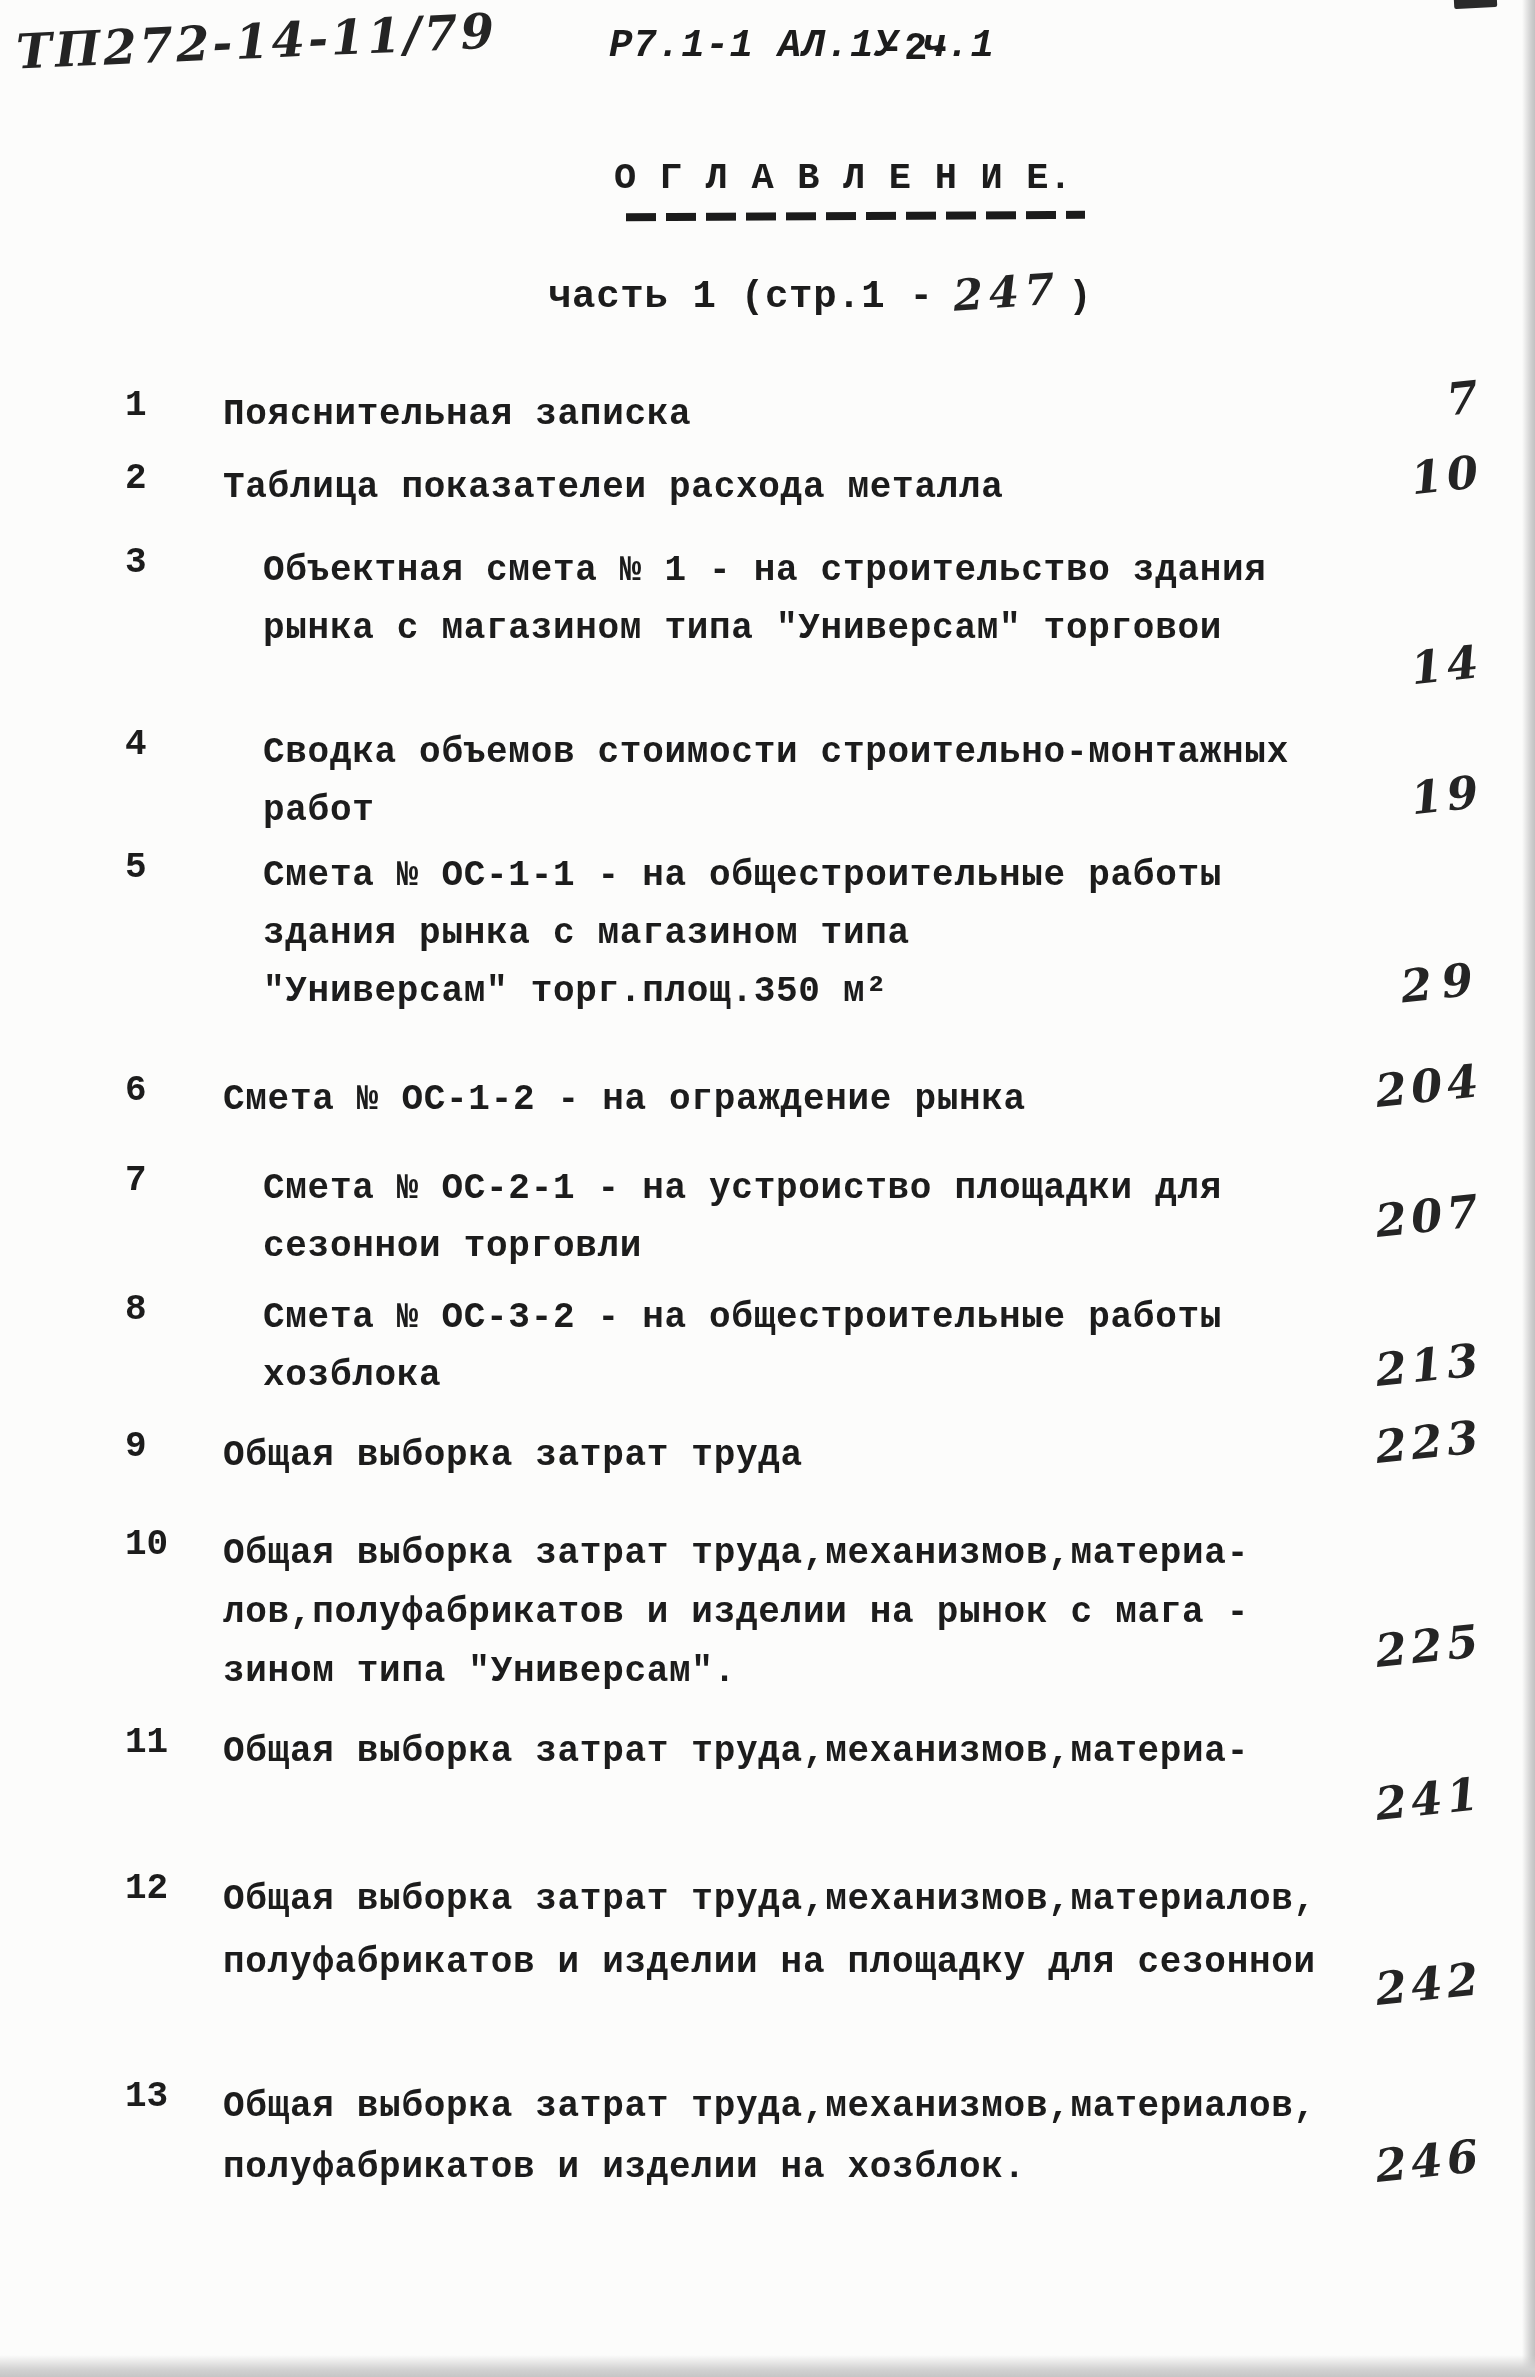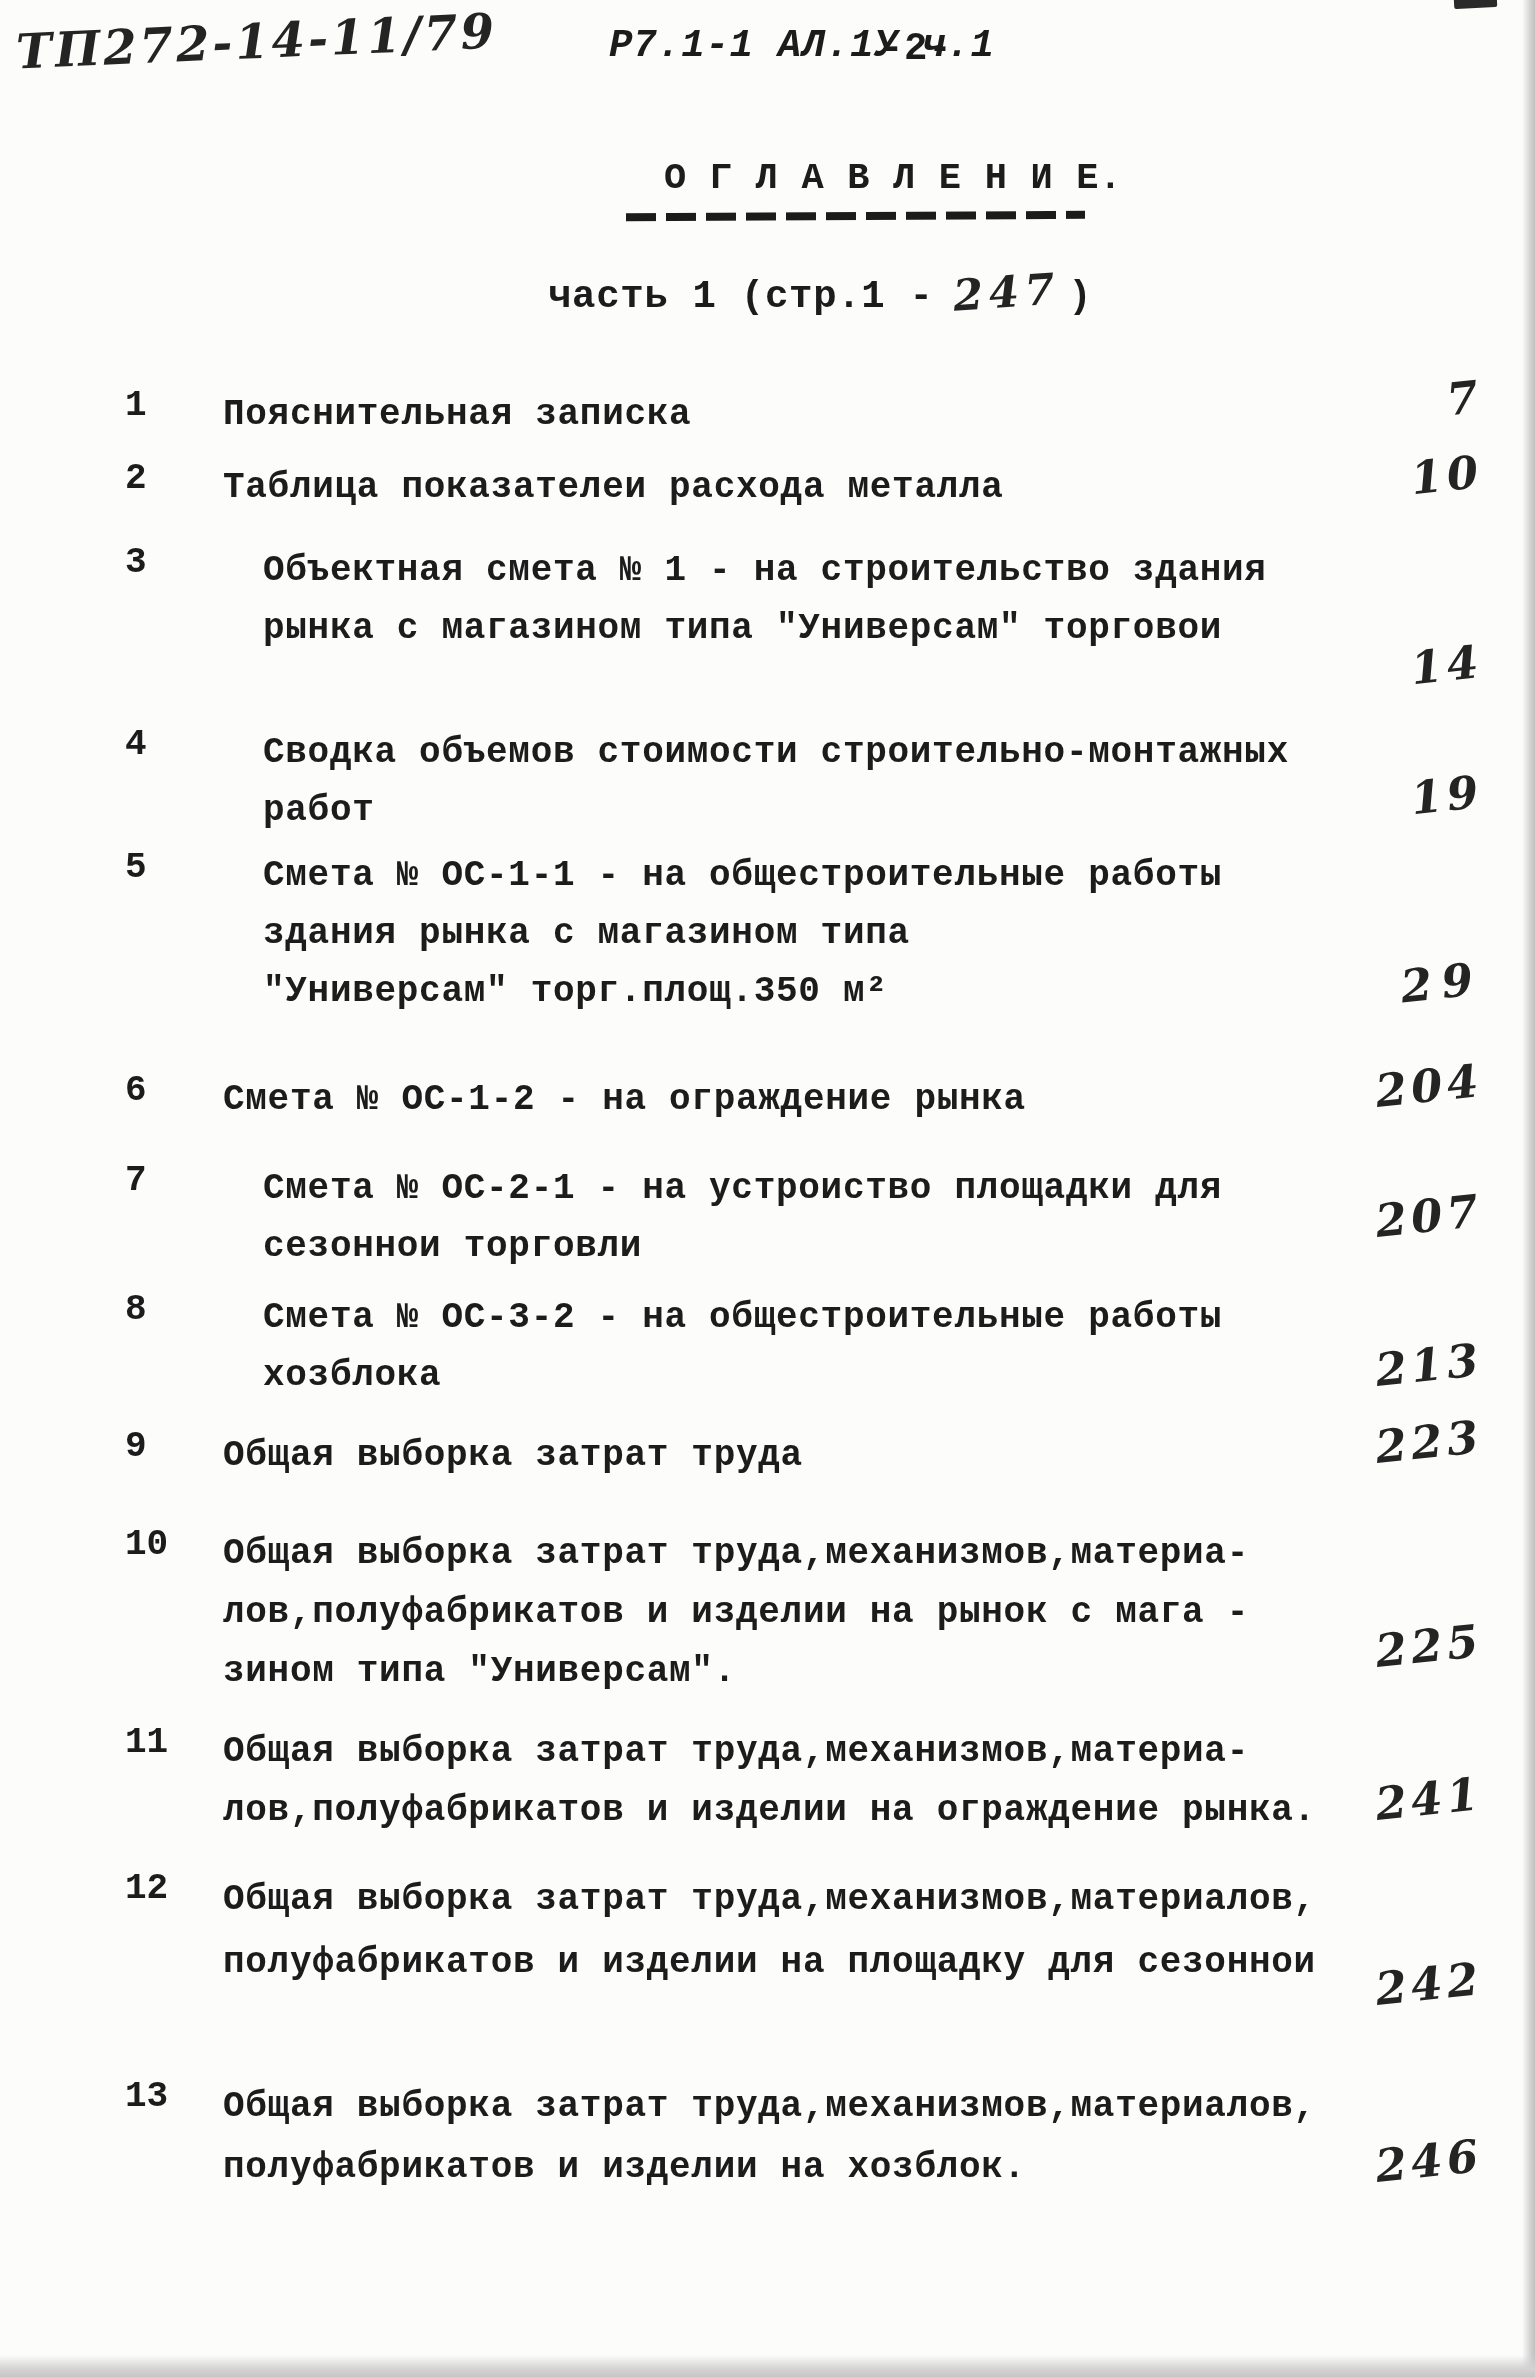--- a/index.html
+++ b/index.html
@@ -25,21 +25,21 @@
     font-style:italic;font-weight:700;color:#242424;
   }
 
   
   .hdr-doc{position:absolute;left:16.3px;top:13.4px;font-size:48px;letter-spacing:3px;
     transform:rotate(-2.5deg);white-space:nowrap;}
   .hdr-album{position:absolute;left:609px;top:24px;font-size:39px;white-space:nowrap;font-style:italic;}
   .hdr-page{position:absolute;left:880px;top:27px;font-size:39px;}
 
   
-  .title{position:absolute;left:664px;top:157px;font-size:37px;white-space:nowrap;}
+  .title{position:absolute;left:614px;top:157px;font-size:37px;white-space:nowrap;}
   .title-rule{position:absolute;left:626px;top:212px;width:459px;height:8.2px;
     background:repeating-linear-gradient(90deg,#1b1b1b 0px,#1b1b1b 30px,rgba(0,0,0,0) 30px,rgba(0,0,0,0) 40px);
     transform:rotate(-0.3deg);}
   .subtitle{position:absolute;left:548px;top:267px;font-size:39px;white-space:nowrap;}
   .subtitle .hand-page{font-size:43px;letter-spacing:6px;margin:0 7.4px 0 19.3px;
     display:inline-block;transform:rotate(-4deg);}
 
   
   .item{position:absolute;left:0;width:1337px;}
   .item .num{position:absolute;left:125px;top:0;width:97px;font-size:36px;font-weight:700;}
@@ -161,21 +161,20 @@
       <div class="line">лов,полуфабрикатов и изделии на рынок с мага -</div>
       <div class="line">зином типа "Универсам".</div>
     </div>
   </div>
   <div class="hand pageno" style="top:1624px">225</div>
 
   <div class="item" style="top:1722px">
     <div class="num">11</div>
     <div class="lines">
       <div class="line">Общая выборка затрат труда,механизмов,материа-</div>
-      <div class="line">лов,полуфабрикатов и изделии на ограждение рынка.</div>
     </div>
   </div>
   <div class="hand pageno" style="top:1777px">241</div>
 
   <div class="item lh85" style="top:1868px">
     <div class="num">12</div>
     <div class="lines">
       <div class="line">Общая выборка затрат труда,механизмов,материалов,</div>
       <div class="line">полуфабрикатов и изделии на площадку для сезоннои</div>
     </div>

